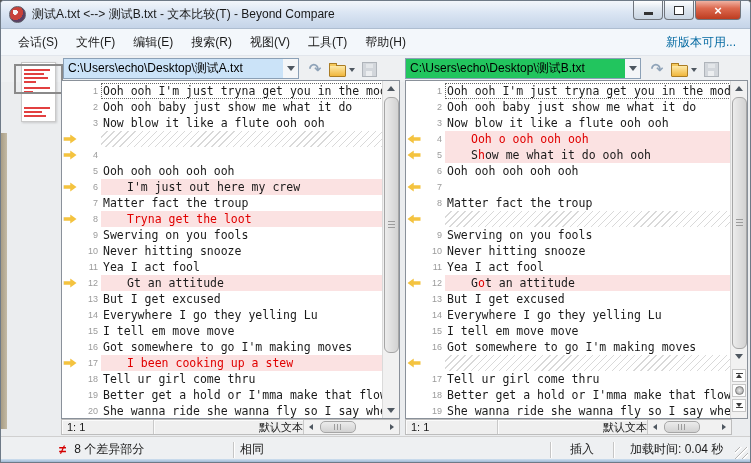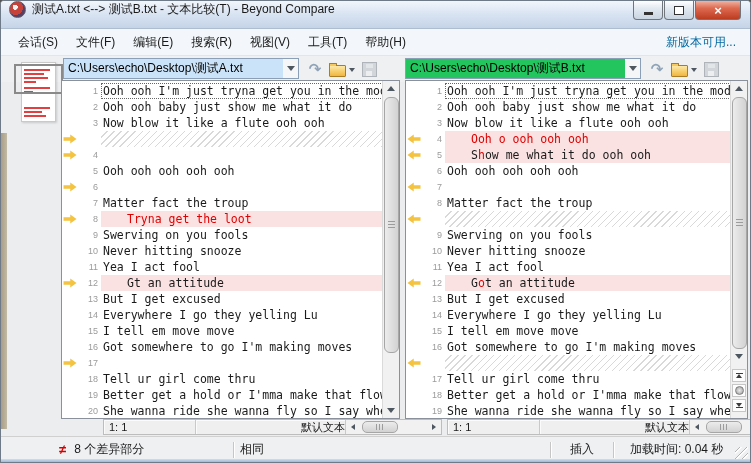--- a/index.html
+++ b/index.html
@@ -1,21 +1,21 @@
 <!DOCTYPE html>
 <html><head>
 <meta charset="utf-8">
 <style>
   html,body{margin:0;padding:0;background:#555;}
   .window{position:relative;width:751px;height:463px;background:#ebedef;
     font-family:"Liberation Sans","DejaVu Sans",sans-serif;font-size:12px;color:#1a1a1a;
     border:1px solid #6e7a87;box-sizing:border-box;border-radius:4px 4px 0 0;overflow:hidden;}
   
   .titlebar{height:27px;background:linear-gradient(#f2f6fb,#dae5f3 45%,#c5d4e8);
-    display:flex;padding:0 8px;border-bottom:1px solid #aebdd0;}
+    display:flex;align-items:center;padding:0 8px;border-bottom:1px solid #aebdd0;}
   .app-icon{width:15px;height:15px;border-radius:50%;margin-right:6px;flex:none;
     background:radial-gradient(circle at 35% 35%,#f3f3f3 0 18%,#c8423a 19% 55%,#5a3f63 56% 100%);
     border:1px solid #5c5c66;}
   .title-text{white-space:nowrap;overflow:hidden;}
   .win-btns{position:absolute;top:0;right:9px;display:flex;gap:1px;}
   .win-btn{width:28px;height:18px;border:1px solid #70757c;border-top:none;border-radius:0 0 4px 4px;
     background:linear-gradient(#ffffff,#e2e9f1 40%,#c9d5e2);display:flex;align-items:center;justify-content:center;}
   .win-btn.close{width:44px;background:linear-gradient(#f0b2a2,#dd6a50 40%,#bd3c20);color:#fff;
     font-weight:bold;font-size:13px;line-height:13px;}
   .glyph-min{width:9px;height:3px;background:#333;margin-top:7px;}
@@ -78,21 +78,21 @@
   .vthumb::after{content:"";position:absolute;left:3px;right:3px;top:50%;height:8px;transform:translateY(-50%);
     background:repeating-linear-gradient(#9c9c9c 0 1px,transparent 1px 3px);}
   .nav-btn{position:absolute;left:1px;width:14px;height:13px;background:#fdfdfd;border:1px solid #c6c6c6;
     box-sizing:border-box;display:flex;flex-direction:column;align-items:center;justify-content:center;}
   .nav-bar{width:7px;height:1px;background:#3c3c3c;}
   .nav-tri-up{width:0;height:0;border-left:3px solid transparent;border-right:3px solid transparent;border-bottom:4px solid #3c3c3c;}
   .nav-tri-down{width:0;height:0;border-left:3px solid transparent;border-right:3px solid transparent;border-top:4px solid #3c3c3c;}
   .nav-dot{width:7px;height:7px;border-radius:50%;border:1px solid #7e7e7e;background:radial-gradient(#ececec,#9a9a9a);}
   
   .pane-footer{position:absolute;top:418px;height:16px;display:flex;background:#efefef;
-    border:1px solid #bdbdbd;box-sizing:border-box;font-size:11px;margin-left:42px;}
+    border:1px solid #bdbdbd;box-sizing:border-box;font-size:11px;}
   .pf-cell{border-right:1px solid #c9c9c9;box-shadow:inset 1px 1px 0 #fbfbfb;line-height:14px;box-sizing:border-box;}
   .pf-cursor{width:92px;padding:0 5px;}
   .pf-format{width:150px;text-align:right;}
   .pf-hscroll{flex:1;position:relative;background:#f1f1f1;}
   .hs-btn{position:absolute;top:0;width:14px;height:14px;display:flex;align-items:center;justify-content:center;}
   .hs-btn .tri-left{border-top-width:3px;border-bottom-width:3px;border-right-width:4px;}
   .hs-btn .tri-right{border-top-width:3px;border-bottom-width:3px;border-left-width:4px;}
   .hthumb{position:absolute;top:1px;height:12px;width:36px;background:linear-gradient(#ececec,#d2d2d2);
     border:1px solid #a6a6a6;border-radius:5px;box-sizing:border-box;}
   .hthumb::after{content:"";position:absolute;top:2px;bottom:2px;left:50%;width:8px;transform:translateX(-50%);
@@ -198,32 +198,32 @@
   <div class="left-edge-strip"></div>
 
   <div class="pane" style="left:60px;width:339px;">
     <div class="pane-rows">
         <div class="row same focus"><div class="cell-arrow"></div><div class="cell-num">1</div><div class="cell-text"><span>Ooh ooh I'm just tryna get you in the mod</span></div></div>
         <div class="row same"><div class="cell-arrow"></div><div class="cell-num">2</div><div class="cell-text"><span>Ooh ooh baby just show me what it do</span></div></div>
         <div class="row same"><div class="cell-arrow"></div><div class="cell-num">3</div><div class="cell-text"><span>Now blow it like a flute ooh ooh</span></div></div>
         <div class="row gap"><div class="cell-arrow"><div class="arr right"></div></div><div class="cell-num"></div><div class="cell-text"></div></div>
         <div class="row diff"><div class="cell-arrow"><div class="arr right"></div></div><div class="cell-num">4</div></div>
         <div class="row same"><div class="cell-arrow"></div><div class="cell-num">5</div><div class="cell-text"><span>Ooh ooh ooh ooh ooh</span></div></div>
-        <div class="row diff"><div class="cell-arrow"><div class="arr right"></div></div><div class="cell-num">6</div></div>
+        <div class="row diff"><div class="cell-arrow"><div class="arr right"></div></div><div class="cell-num">6</div><div class="cell-text"><span>I'm just out here my crew</span></div></div>
         <div class="row same"><div class="cell-arrow"></div><div class="cell-num">7</div><div class="cell-text"><span>Matter fact the troup</span></div></div>
         <div class="row diff redline"><div class="cell-arrow"><div class="arr right"></div></div><div class="cell-num">8</div><div class="cell-text"><span>Tryna get the loot</span></div></div>
         <div class="row same"><div class="cell-arrow"></div><div class="cell-num">9</div><div class="cell-text"><span>Swerving on you fools</span></div></div>
         <div class="row same"><div class="cell-arrow"></div><div class="cell-num">10</div><div class="cell-text"><span>Never hitting snooze</span></div></div>
         <div class="row same"><div class="cell-arrow"></div><div class="cell-num">11</div><div class="cell-text"><span>Yea I act fool</span></div></div>
         <div class="row diff"><div class="cell-arrow"><div class="arr right"></div></div><div class="cell-num">12</div><div class="cell-text"><span>Gt an attitude</span></div></div>
         <div class="row same"><div class="cell-arrow"></div><div class="cell-num">13</div><div class="cell-text"><span>But I get excused</span></div></div>
         <div class="row same"><div class="cell-arrow"></div><div class="cell-num">14</div><div class="cell-text"><span>Everywhere I go they yelling Lu</span></div></div>
         <div class="row same"><div class="cell-arrow"></div><div class="cell-num">15</div><div class="cell-text"><span>I tell em move move</span></div></div>
         <div class="row same"><div class="cell-arrow"></div><div class="cell-num">16</div><div class="cell-text"><span>Got somewhere to go I'm making moves</span></div></div>
-        <div class="row diff redline"><div class="cell-arrow"><div class="arr right"></div></div><div class="cell-num">17</div></div>
+        <div class="row diff redline"><div class="cell-arrow"><div class="arr right"></div></div><div class="cell-num">17</div><div class="cell-text"><span>I been cooking up a stew</span></div></div>
         <div class="row same"><div class="cell-arrow"></div><div class="cell-num">18</div><div class="cell-text"><span>Tell ur girl come thru</span></div></div>
         <div class="row same"><div class="cell-arrow"></div><div class="cell-num">19</div><div class="cell-text"><span>Better get a hold or I'mma make that flow</span></div></div>
         <div class="row same"><div class="cell-arrow"></div><div class="cell-num">20</div><div class="cell-text"><span>She wanna ride she wanna fly so I say whe</span></div></div>
       </div>
     <div class="vsb">
       <div class="sb-btn" style="top:0;">
           <div class="tri-up"></div>
         </div>
       <div class="vthumb" style="top:16px;height:254px;"></div>
       <div class="sb-btn" style="top:322px;">

